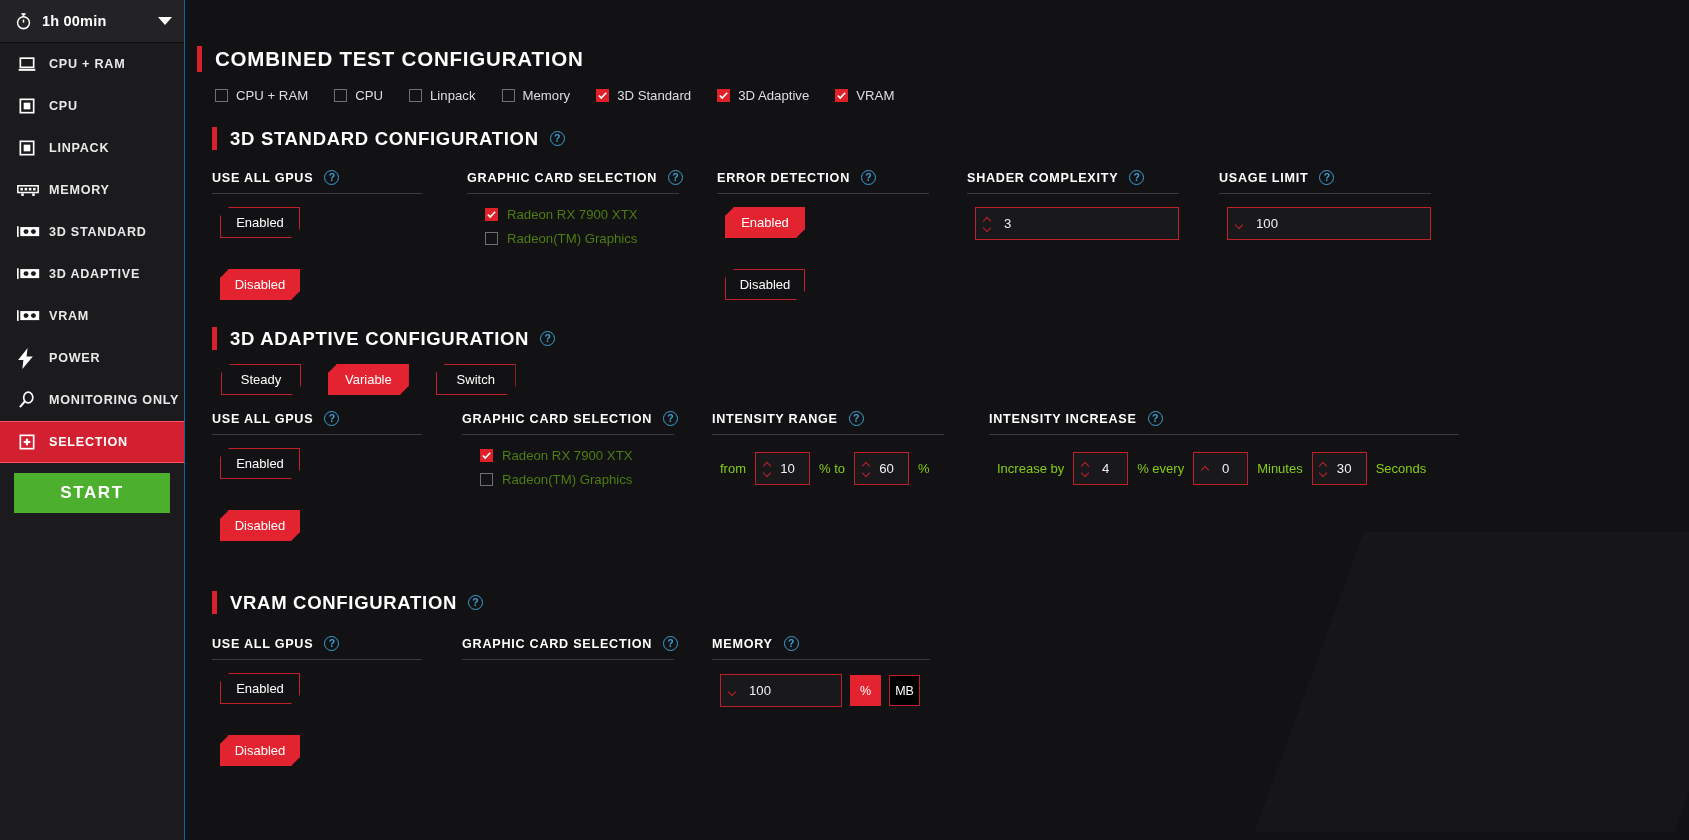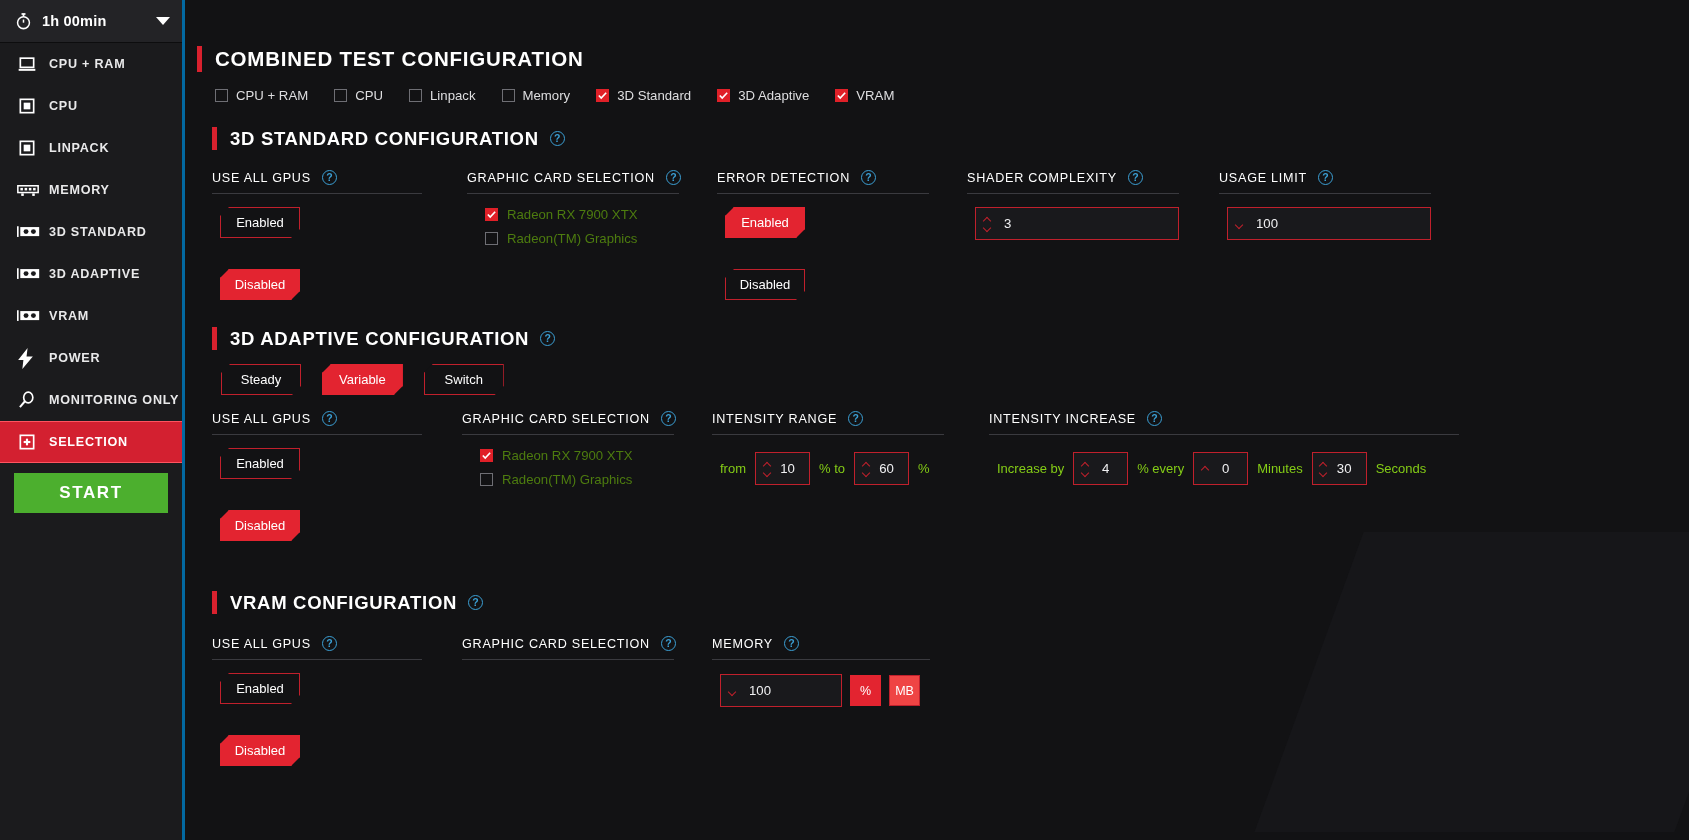--- a/index.html
+++ b/index.html
@@ -8,21 +8,21 @@
     background: #121214;
     font-family: "Liberation Sans", sans-serif;
     overflow: hidden;
   }
   .app { display: flex; width: 1689px; height: 840px; }
 
   
   .sidebar {
     width: 185px; height: 840px;
     background: #1b1b1d;
-    border-right: 3px solid #0369a1;
+    border-right: 1px solid #0369a1;
     display: flex; flex-direction: column;
     flex: 0 0 185px;
   }
   .duration-bar {
     height: 43px;
     background: #232326;
     display: flex; align-items: center;
     padding: 0 12px 0 14px;
     border-bottom: 1px solid #0d0d0e;
   }
@@ -107,41 +107,41 @@
   .help {
     width: 15px; height: 15px; border-radius: 50%;
     border: 1.5px solid #3b9fd4; color: #3b9fd4;
     font-size: 10.5px; font-weight: 700;
     display: inline-flex; align-items: center; justify-content: center;
     margin-left: 11px; flex: 0 0 15px; cursor: pointer;
     font-family: "Liberation Sans", sans-serif; line-height: 1;
   }
 
   
-  .mode-row { display: flex; gap: 21px; padding: 14px 0 0 9px; }
+  .mode-row { display: flex; gap: 27px; padding: 14px 0 0 9px; }
 
   
   .btn {
     position: relative; min-width: 80px; height: 31px;
     display: inline-flex; align-items: center; justify-content: center;
     color: #fff; font-size: 13px; cursor: pointer;
     padding: 0 16px;
     background: #121214;
     border: 1.6px solid #c0202c;
     -webkit-clip-path: polygon(9px 0, 100% 0, 100% calc(100% - 9px), calc(100% - 9px) 100%, 0 100%, 0 9px);
     clip-path: polygon(9px 0, 100% 0, 100% calc(100% - 9px), calc(100% - 9px) 100%, 0 100%, 0 9px);
   }
   .btn.filled { background: #e32430; border-color: #e32430; }
 
   
   .cols { display: flex; padding-top: 20px; }
   .col { padding-right: 10px; }
   .col-head { display: flex; align-items: center; }
   .col-title {
-    color: #ffffff; font-size: 12.6px; font-weight: 400; letter-spacing: .75px;
+    color: #ffffff; font-size: 12.6px; font-weight: 700; letter-spacing: .75px;
     white-space: nowrap;
   }
   .col-rule { height: 1px; background: #3a3a3f; margin-top: 8px; }
   .col-body { padding-top: 13px; }
 
   .stack-btns { display: flex; flex-direction: column; gap: 31px; padding-left: 8px; }
 
   .gpu-list { padding-left: 18px; }
   .gpu-item { display: flex; align-items: center; margin-bottom: 9px; cursor: pointer; }
   .gpu-label { color: #4d7c0f; font-size: 13.2px; margin-left: 9px; }
@@ -175,21 +175,21 @@
     flex: 1; white-space: nowrap;
   }
   .numval.ctr { text-align: center; padding-left: 0; padding-right: 6px; }
 
   .inline-row { display: flex; align-items: center; gap: 9px; padding-left: 8px; }
   .inline-lbl { color: #84cc16; font-size: 13px; white-space: nowrap; }
 
   .unit-btn {
     width: 31px; height: 31px; display: flex; align-items: center; justify-content: center;
     font-size: 12.5px; color: #fff; cursor: pointer;
-    border: 1.5px solid #c0202c; background: #ef4444; margin-left: 8px;
+    border: 1.5px solid #c0202c; background: #000000; margin-left: 8px;
   }
   .unit-btn.filled { background: #e32430; border-color: #e32430; }
 </style>
 </head>
 <body>
 
 <div class="app">
 
   <aside class="sidebar">
 

